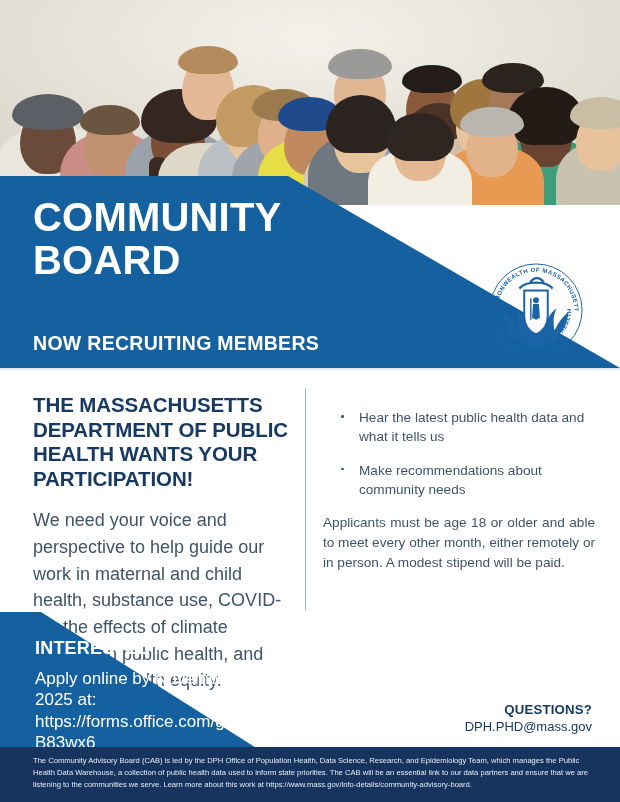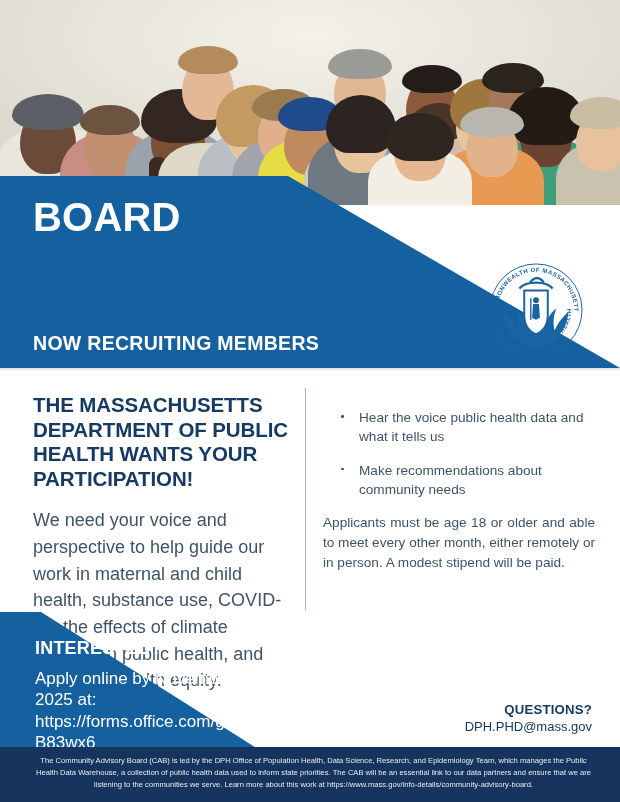--- a/index.html
+++ b/index.html
@@ -216,21 +216,20 @@
     position: absolute;
     left: 0; bottom: 0;
     width: 620px; height: 55px;
     background: #16345e;
     padding: 8px 26px 0 33px;
   }
   #footer-text {
     color: #e7edf4;
     font-size: 7.6px;
     line-height: 1.58;
-    text-align: center;
   }
 </style>
 </head>
 <body>
 
 <div id="flyer">
 
   <div id="photo-band">
     <div id="photo-bg"></div>
 
@@ -318,20 +317,21 @@
     <div class="person" style="left:368px;width:104px;height:96px;">
       <div class="body-sh" style="left:0;width:104px;height:56px;background:#f2eee3;"></div>
       <div class="head" style="left:26px;top:14px;width:52px;height:58px;background:#e5b894;"></div>
       <div class="hair" style="left:18px;top:4px;width:68px;height:48px;background:#2f2621;border-radius:50% 50% 34% 34% / 58% 58% 42% 42%;"></div>
     </div>
   </div>
 
   <div id="header-blue"></div>
 
   <h1 id="header-title">
+    <span class="tline">COMMUNITY</span>
     <span class="tline">BOARD</span>
   </h1>
   <div id="header-subtitle">NOW RECRUITING MEMBERS</div>
 
   <div id="seal">
     <svg viewBox="0 0 100 100" width="98" height="98" aria-hidden="true">
       <defs>
         <path id="arcTop" d="M 11,50 A 39,39 0 0 1 89,50"></path>
         <path id="arcBot" d="M 14,50 A 36,36 0 0 0 86,50"></path>
       </defs>
@@ -370,21 +370,21 @@
 
   <section id="left-col">
     <h2 id="left-heading">THE MASSACHUSETTS DEPARTMENT OF PUBLIC HEALTH WANTS YOUR PARTICIPATION!</h2>
     <p id="left-body">We need your voice and perspective to help guide our work in maternal and child health, substance use, COVID-19, the effects of climate change on public health, and racial and health equity.</p>
   </section>
 
   <section id="right-col">
     <ul id="bullets">
       <li>
         <span class="dot"></span>
-        <span>Hear the voice public health data and what it tells us</span>
+        <span>Hear the latest public health data and what it tells us</span>
       </li>
       <li>
         <span class="dot"></span>
         <span>Make recommendations about community needs</span>
       </li>
     </ul>
     <p id="applicants-note">Applicants must be age 18 or older and able to meet every other month, either remotely or in person. A modest stipend will be paid.</p>
   </section>
 
   <div id="bottom-blue"></div>

